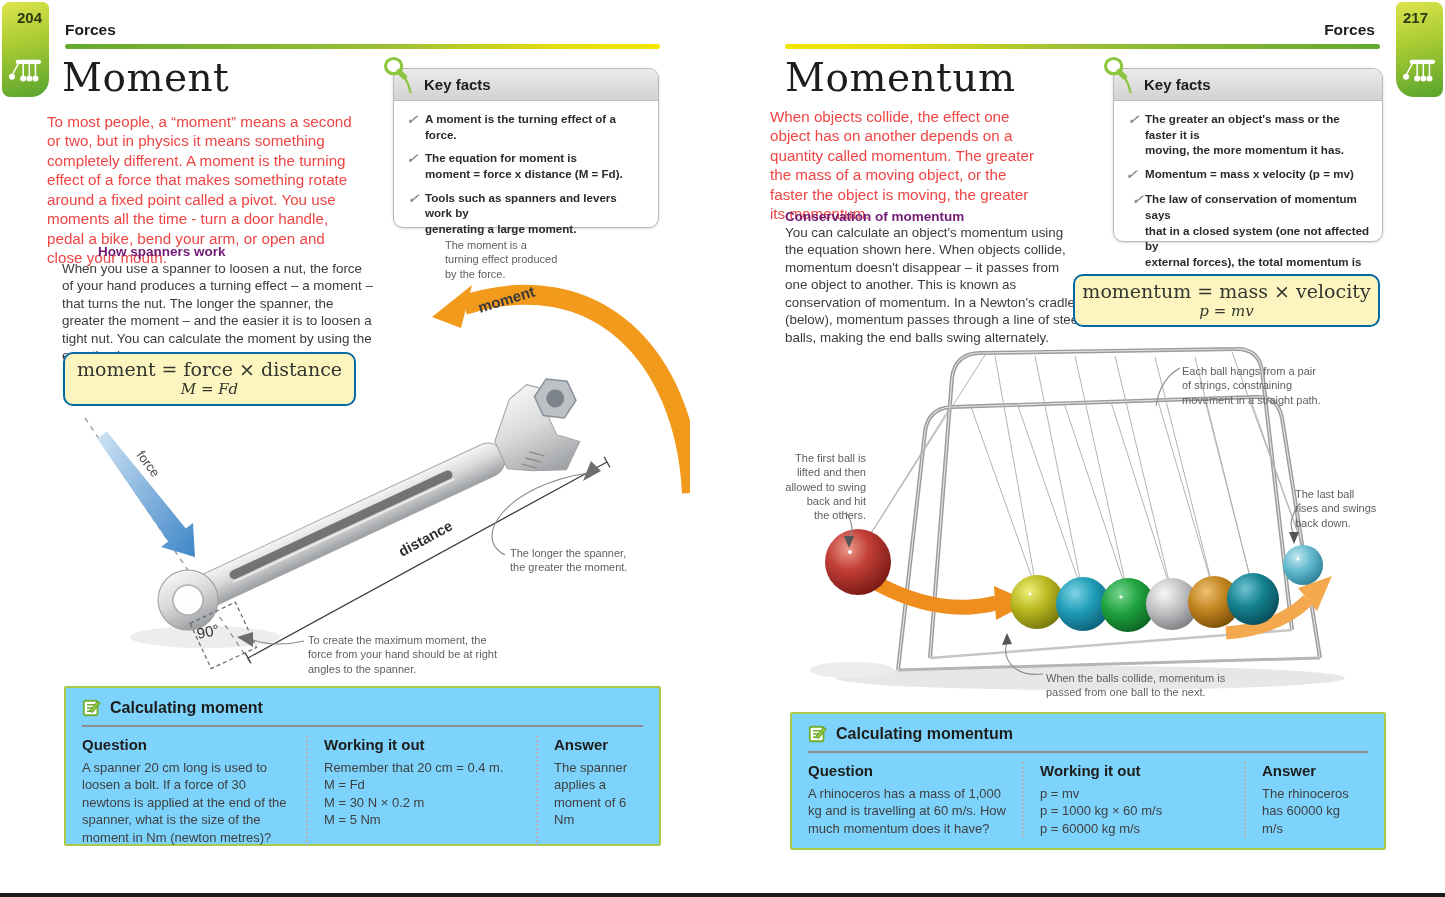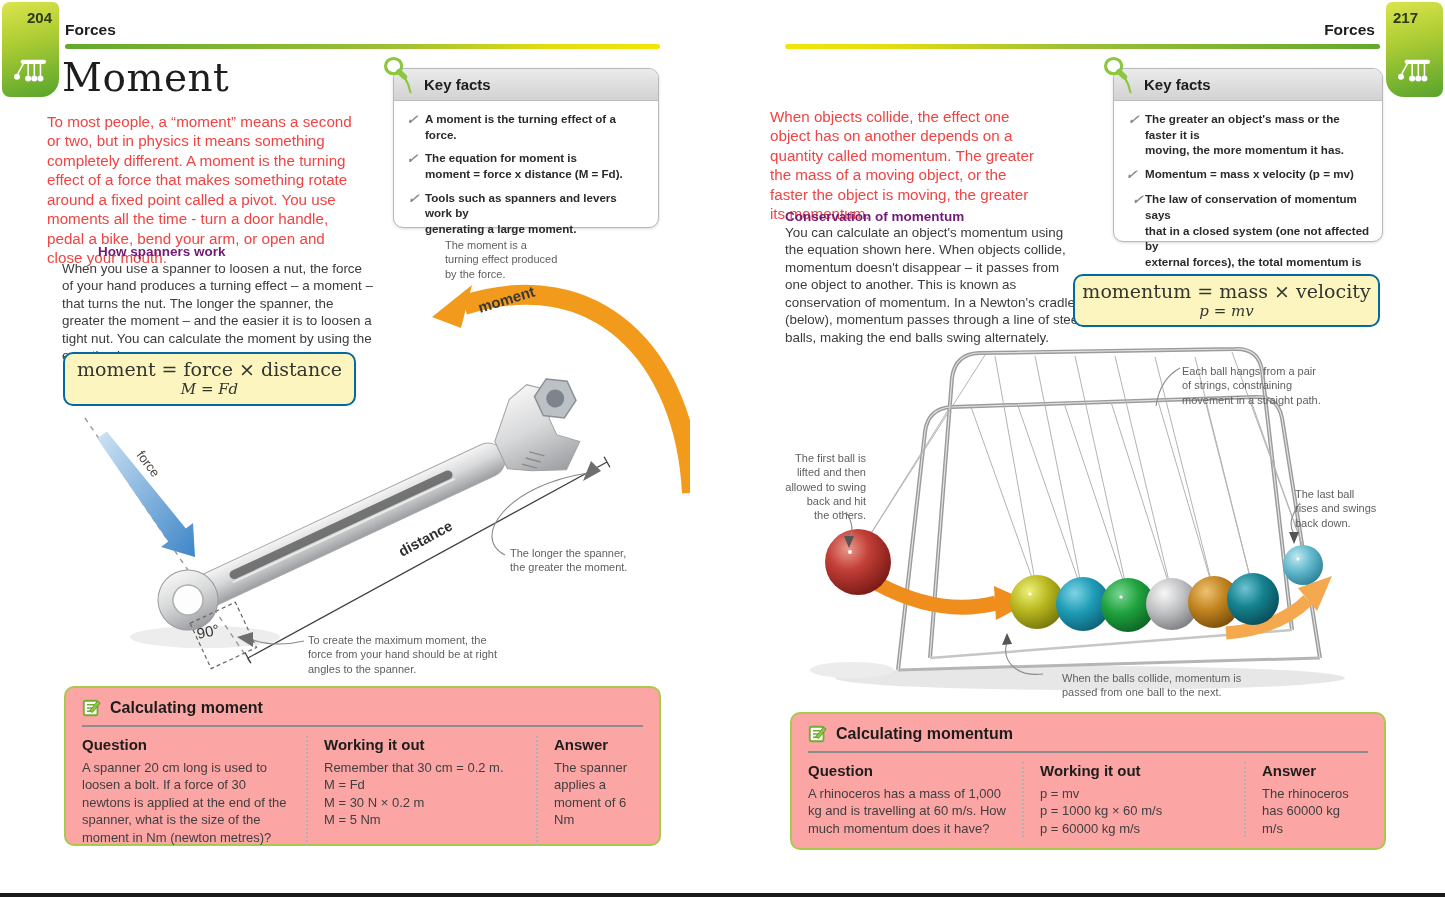--- a/index.html
+++ b/index.html
@@ -5,21 +5,21 @@
   html,body{margin:0;padding:0;}
   body{
     width:1445px;height:897px;position:relative;background:#ffffff;
     font-family:"Liberation Sans", sans-serif;color:#3b3b3b;overflow:hidden;
   }
   .bottom-edge{position:absolute;left:0;right:0;bottom:0;height:4px;background:#1b1b1b;}
   .page{position:absolute;top:0;height:893px;width:722px;}
   #page-left{left:0;} #page-right{left:723px;}
 
   
-  .tab{position:absolute;top:2px;width:57px;height:95px;
+  .tab{position:absolute;top:2px;width:47px;height:95px;
        background:linear-gradient(165deg,#dce44d 0%,#aecd34 40%,#57a42d 100%);}
   .tab.left{left:2px;border-radius:8px 6px 18px 8px;}
   .tab.right{right:2px;border-radius:6px 8px 8px 18px;}
   .tab .num{position:absolute;top:7px;font-size:15px;font-weight:bold;color:#2e3a14;}
   .tab.left .num{right:7px;} .tab.right .num{left:7px;}
   .tab svg{position:absolute;bottom:13px;left:50%;transform:translateX(-50%);}
 
   .section-label{position:absolute;top:21px;font-size:15.5px;font-weight:bold;color:#1d1d1b;}
   #page-left .section-label{left:65px;} #page-right .section-label{right:70px;}
 
@@ -64,21 +64,21 @@
   .eq-line2{font-size:15px;font-style:italic;}
 
   .illustration{position:absolute;}
   #page-left .illustration{left:40px;top:235px;width:650px;height:450px;}
   #page-right .illustration{left:57px;top:340px;width:640px;height:375px;}
 
   .callout{position:absolute;font-size:11px;line-height:1.3;color:#5f5f5f;white-space:pre-line;}
   .callout.right-align{text-align:right;}
 
   
-  .calc{position:absolute;background:#fca5a5;border:2px solid #a9c94b;border-radius:10px;
+  .calc{position:absolute;background:#7dd3fc;border:2px solid #a9c94b;border-radius:2px;
         padding:10px 16px 0;box-sizing:border-box;}
   #page-left .calc{left:64px;top:686px;width:597px;height:160px;}
   #page-right .calc{left:67px;top:712px;width:596px;height:138px;}
   .calc-header{display:flex;align-items:center;gap:8px;font-size:16px;font-weight:bold;color:#1d1d1b;}
   .calc-rule{border:none;border-top:2px solid #8d8d8d;margin:7px 0 9px;}
   .calc-cols{display:grid;}
   #page-left .calc-cols{grid-template-columns:224px 230px 1fr;}
   #page-right .calc-cols{grid-template-columns:214px 222px 1fr;}
   .calc-col{padding-right:12px;}
   .calc-col + .calc-col{border-left:2px dotted #b2b2b2;padding-left:16px;}
@@ -225,21 +225,21 @@
       <span>Calculating moment</span>
     </div>
     <hr class="calc-rule">
     <div class="calc-cols">
       <div class="calc-col">
         <h4>Question</h4>
         <div class="calc-line">A spanner 20 cm long is used to loosen a bolt. If a force of 30 newtons is applied at the end of the spanner, what is the size of the moment in Nm (newton metres)?</div>
       </div>
       <div class="calc-col">
         <h4>Working it out</h4>
-        <div class="calc-line">Remember that 30 cm = 0.2 m.</div>
+        <div class="calc-line">Remember that 20 cm = 0.4 m.</div>
         <div class="calc-line">M = Fd</div>
         <div class="calc-line">M = 30 N × 0.2 m</div>
         <div class="calc-line">M = 5 Nm</div>
       </div>
       <div class="calc-col">
         <h4>Answer</h4>
         <div class="calc-line">The spanner applies a moment of 6 Nm</div>
       </div>
     </div>
   </div>
@@ -261,20 +261,21 @@
         <circle cx="15" cy="21" r="3.2"></circle>
           <circle cx="21.5" cy="21" r="3.2"></circle>
         <circle cx="28" cy="21" r="3.2"></circle>
           <circle cx="3.2" cy="19" r="3.2"></circle>
       </g>
     </svg>
   </div>
 
   <div class="section-label">Forces</div>
   <div class="rule-bar"></div>
+  <h1 class="title" style="margin:0">Momentum</h1>
   <p class="intro" style="margin:0">When objects collide, the effect one object has on another depends on a quantity called momentum. The greater the mass of a moving object, or the faster the object is moving, the greater its momentum.</p>
   <div class="subhead">Conservation of momentum</div>
   <p class="bodytext" style="margin:0">You can calculate an object's momentum using the equation shown here. When objects collide, momentum doesn't disappear – it passes from one object to another. This is known as conservation of momentum. In a Newton's cradle (below), momentum passes through a line of steel balls, making the end balls swing alternately.</p>
 
   <div class="keyfacts">
     <svg class="kf-pin" width="36" height="42" viewBox="0 0 40 46">
       <ellipse cx="14" cy="12" rx="9" ry="8.5" fill="#fff" stroke="#8dc63f" stroke-width="3.5"></ellipse>
       <path d="M20 18 L26 24" stroke="#8dc63f" stroke-width="6" stroke-linecap="round"></path>
       <path d="M26 24 Q31 32 33 42" stroke="#8dc63f" stroke-width="2.4" fill="none"></path>
     </svg>
@@ -416,21 +417,21 @@
 lifted and then
 allowed to swing
 back and hit
 the others.</div>
   <div class="callout" style="left:459px;top:364px;width:165px;">Each ball hangs from a pair
 of strings, constraining
 movement in a straight path.</div>
   <div class="callout" style="left:572px;top:487px;width:100px;">The last ball
 rises and swings
 back down.</div>
-  <div class="callout" style="left:339px;top:671px;width:235px;">When the balls collide, momentum is
+  <div class="callout" style="left:323px;top:671px;width:235px;">When the balls collide, momentum is
 passed from one ball to the next.</div>
 
   <div class="calc">
     <div class="calc-header">
       <svg width="20" height="20" viewBox="0 0 22 22">
         <rect x="2" y="3" width="15" height="16" rx="2" fill="#fff" stroke="#6fae2f" stroke-width="2"></rect>
         <path d="M5.5 7.5 h8 M5.5 11 h8 M5.5 14.5 h5" stroke="#6fae2f" stroke-width="1.6"></path>
         <path d="M11.5 16 L20 5.5 L17 3.5 L8.5 14 Z" fill="#8dc63f" stroke="#5d9427" stroke-width="1"></path>
       </svg>
       <span>Calculating momentum</span>

